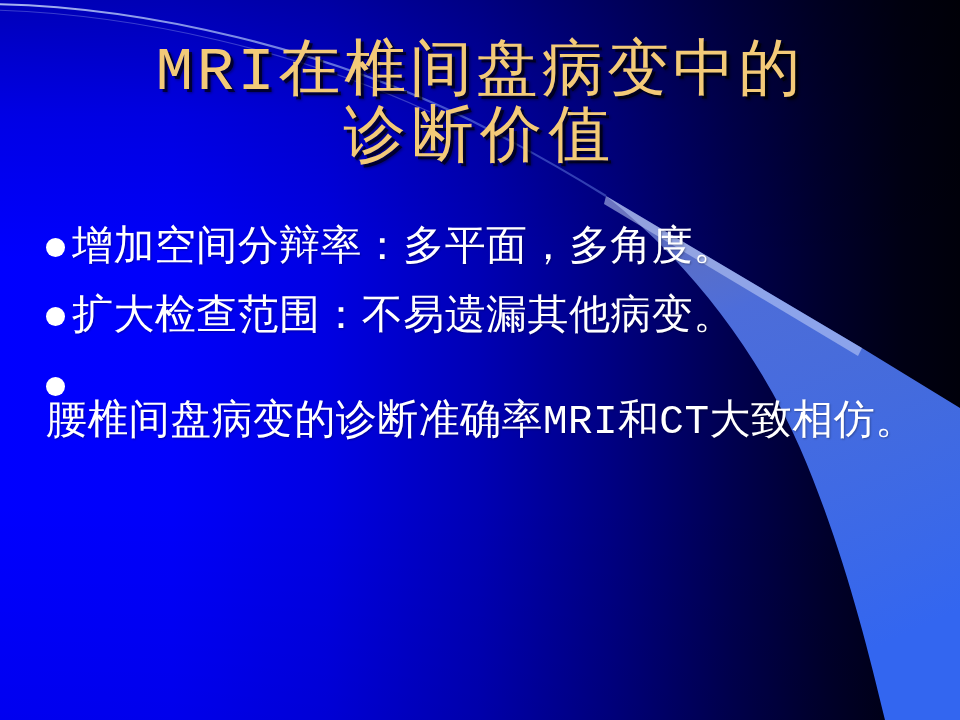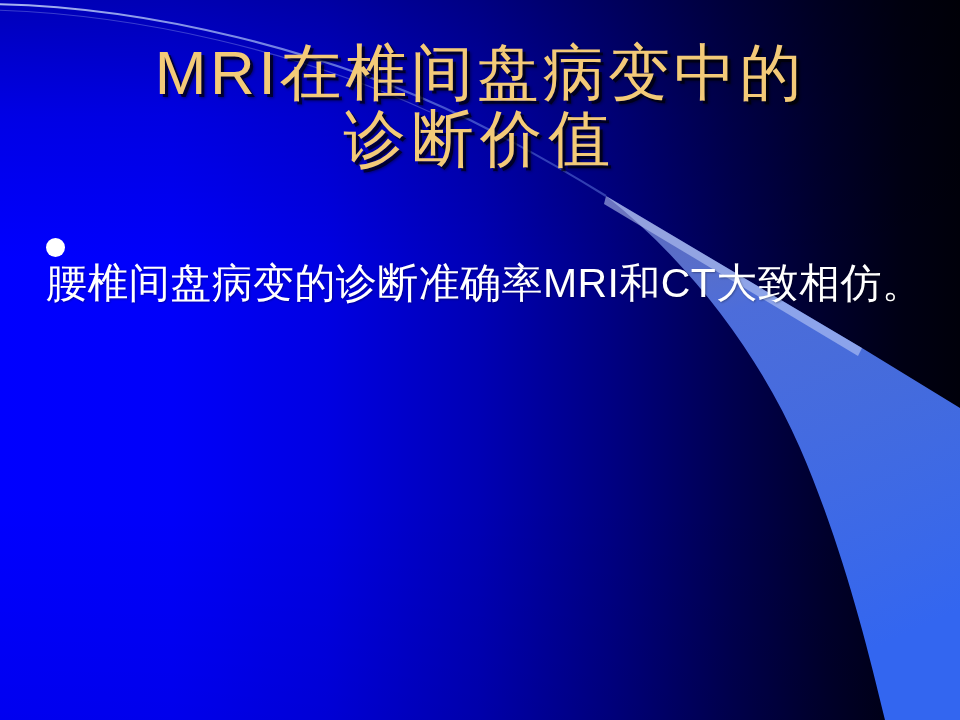--- a/index.html
+++ b/index.html
@@ -1,20 +1,20 @@
 <!DOCTYPE html>
 <html><head>
 <meta charset="utf-8">
 <style>
   html,body{margin:0;padding:0;background:#000;}
   #slide{
     position:relative;
     width:960px;height:720px;
     overflow:hidden;
-    font-family:Liberation Sans, sans-serif;
+    font-family:Liberation Mono, monospace;
     background:#4c1d95;
   }
   
   .bg-base{
     position:absolute;inset:0;
     background:linear-gradient(to right,
         #0000ff 0%,
         #0000fa 18%,
         #0000e2 34%,
         #0000b4 50%,
@@ -136,21 +136,29 @@
     </g>
   </svg>
 
   <div class="title-block">
     <span class="title-line l1">MRI在椎间盘病变中的</span>
     <span class="title-line l2">诊断价值</span>
   </div>
 
   <div class="body-block">
 
+    <div class="bullet-row b1">
+      <span class="bullet-dot"></span>
+      <span class="bullet-text">增加空间分辩率：多平面，多角度。</span>
+    </div>
 
+    <div class="bullet-row b2">
+      <span class="bullet-dot"></span>
+      <span class="bullet-text">扩大检查范围：不易遗漏其他病变。</span>
+    </div>
 
 
     <div class="bullet-row b4">
       <span class="bullet-dot"></span>
       <span class="bullet-text">腰椎间盘病变的诊断准确率MRI和CT大致相仿。</span>
     </div>
 
   </div>
 
 </div>

